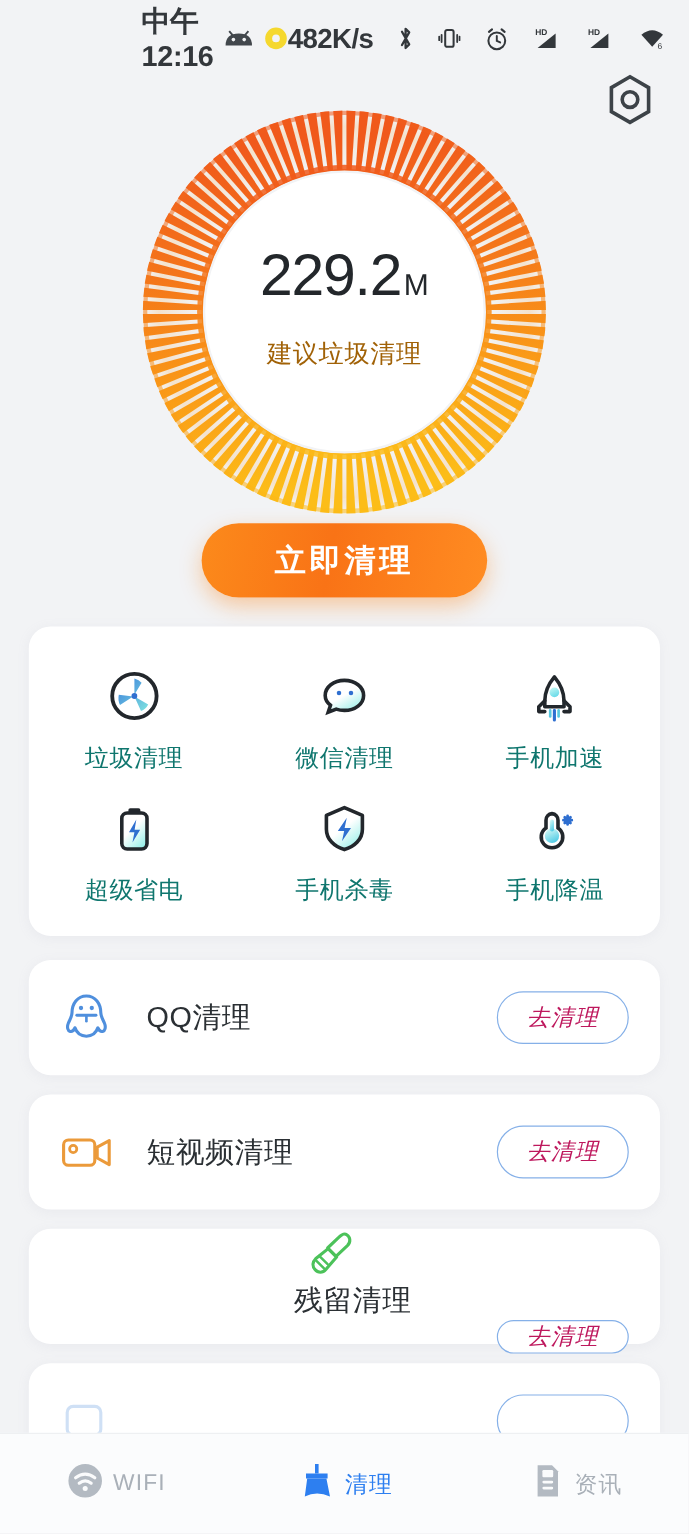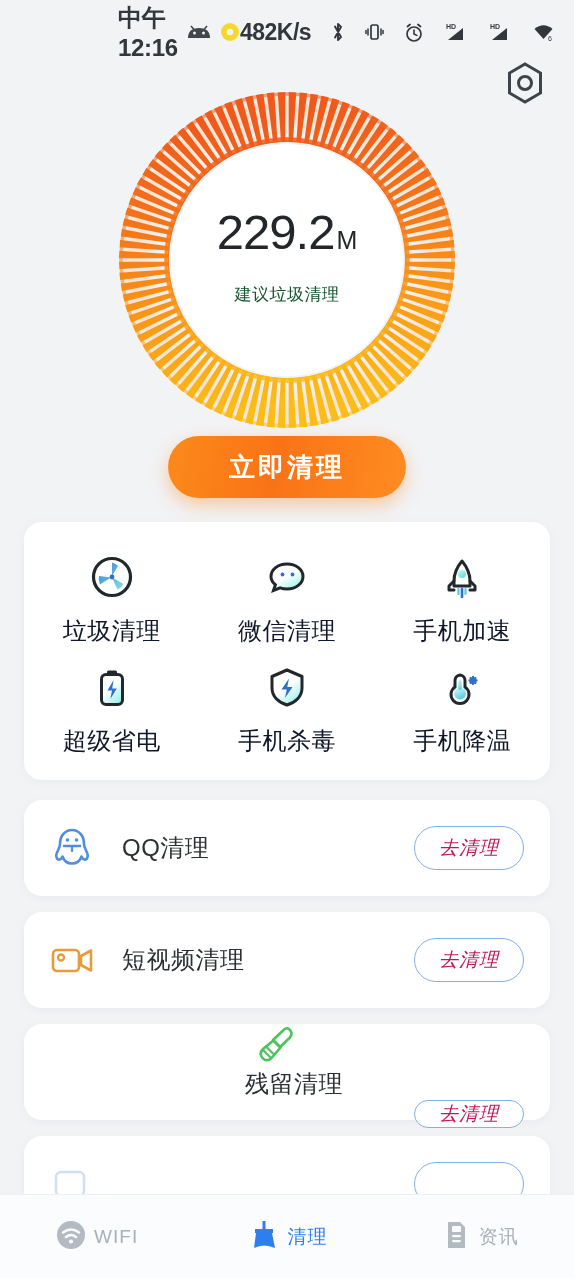--- a/index.html
+++ b/index.html
@@ -54,21 +54,21 @@
     display: flex; flex-direction: column;
     align-items: center; justify-content: center;
   }
   .gauge-value {
     display: flex; align-items: baseline;
     color: #23272b;
     margin-top: -6px;
   }
   .gauge-num { font-size: 49px; font-weight: 400; letter-spacing: -1px; line-height: 1; }
   .gauge-unit { font-size: 25px; font-weight: 500; margin-left: 2px; }
-  .gauge-sub { font-size: 17px; color: #14532d; margin-top: 26px; letter-spacing: .5px;}
+  .gauge-sub { font-size: 21px; color: #a16207; margin-top: 26px; letter-spacing: .5px;}
 
   
   .clean-btn {
     position: absolute; top: 436px; left: 50%; transform: translateX(-50%);
     width: 238px; height: 62px;
     border-radius: 34px;
     background: linear-gradient(100deg, #fc8a1b 0%, #f97316 45%, #ff8c22 100%);
     box-shadow: 0 7px 18px rgba(250,130,20,0.38);
     display: flex; align-items: center; justify-content: center;
     color: #fff; font-size: 26px; font-weight: 700; letter-spacing: 3px;
@@ -89,21 +89,21 @@
     padding: 22px 0 16px;
   }
   .grid-row { display: flex; height: 110px; }
   .grid-item {
     flex: 1;
     display: flex; flex-direction: column;
     align-items: center; justify-content: center;
     cursor: pointer;
   }
   .grid-icon { height: 52px; display: flex; align-items: center; justify-content: center; }
-  .grid-label { font-size: 24px; color: #0f172a; margin-top: 12px; letter-spacing: .5px; }
+  .grid-label { font-size: 20px; color: #0f766e; margin-top: 12px; letter-spacing: .5px; }
 
   
   .list-card {
     position: absolute; left: 24px;
     width: 526px; height: 96px;
     display: flex; align-items: center;
     padding: 0 26px;
   }
   .row-icon { width: 58px; display: flex; align-items: center; justify-content: flex-start; }
   .row-label { font-size: 24px; color: #2b3034; margin-left: 14px; letter-spacing: .5px;}

